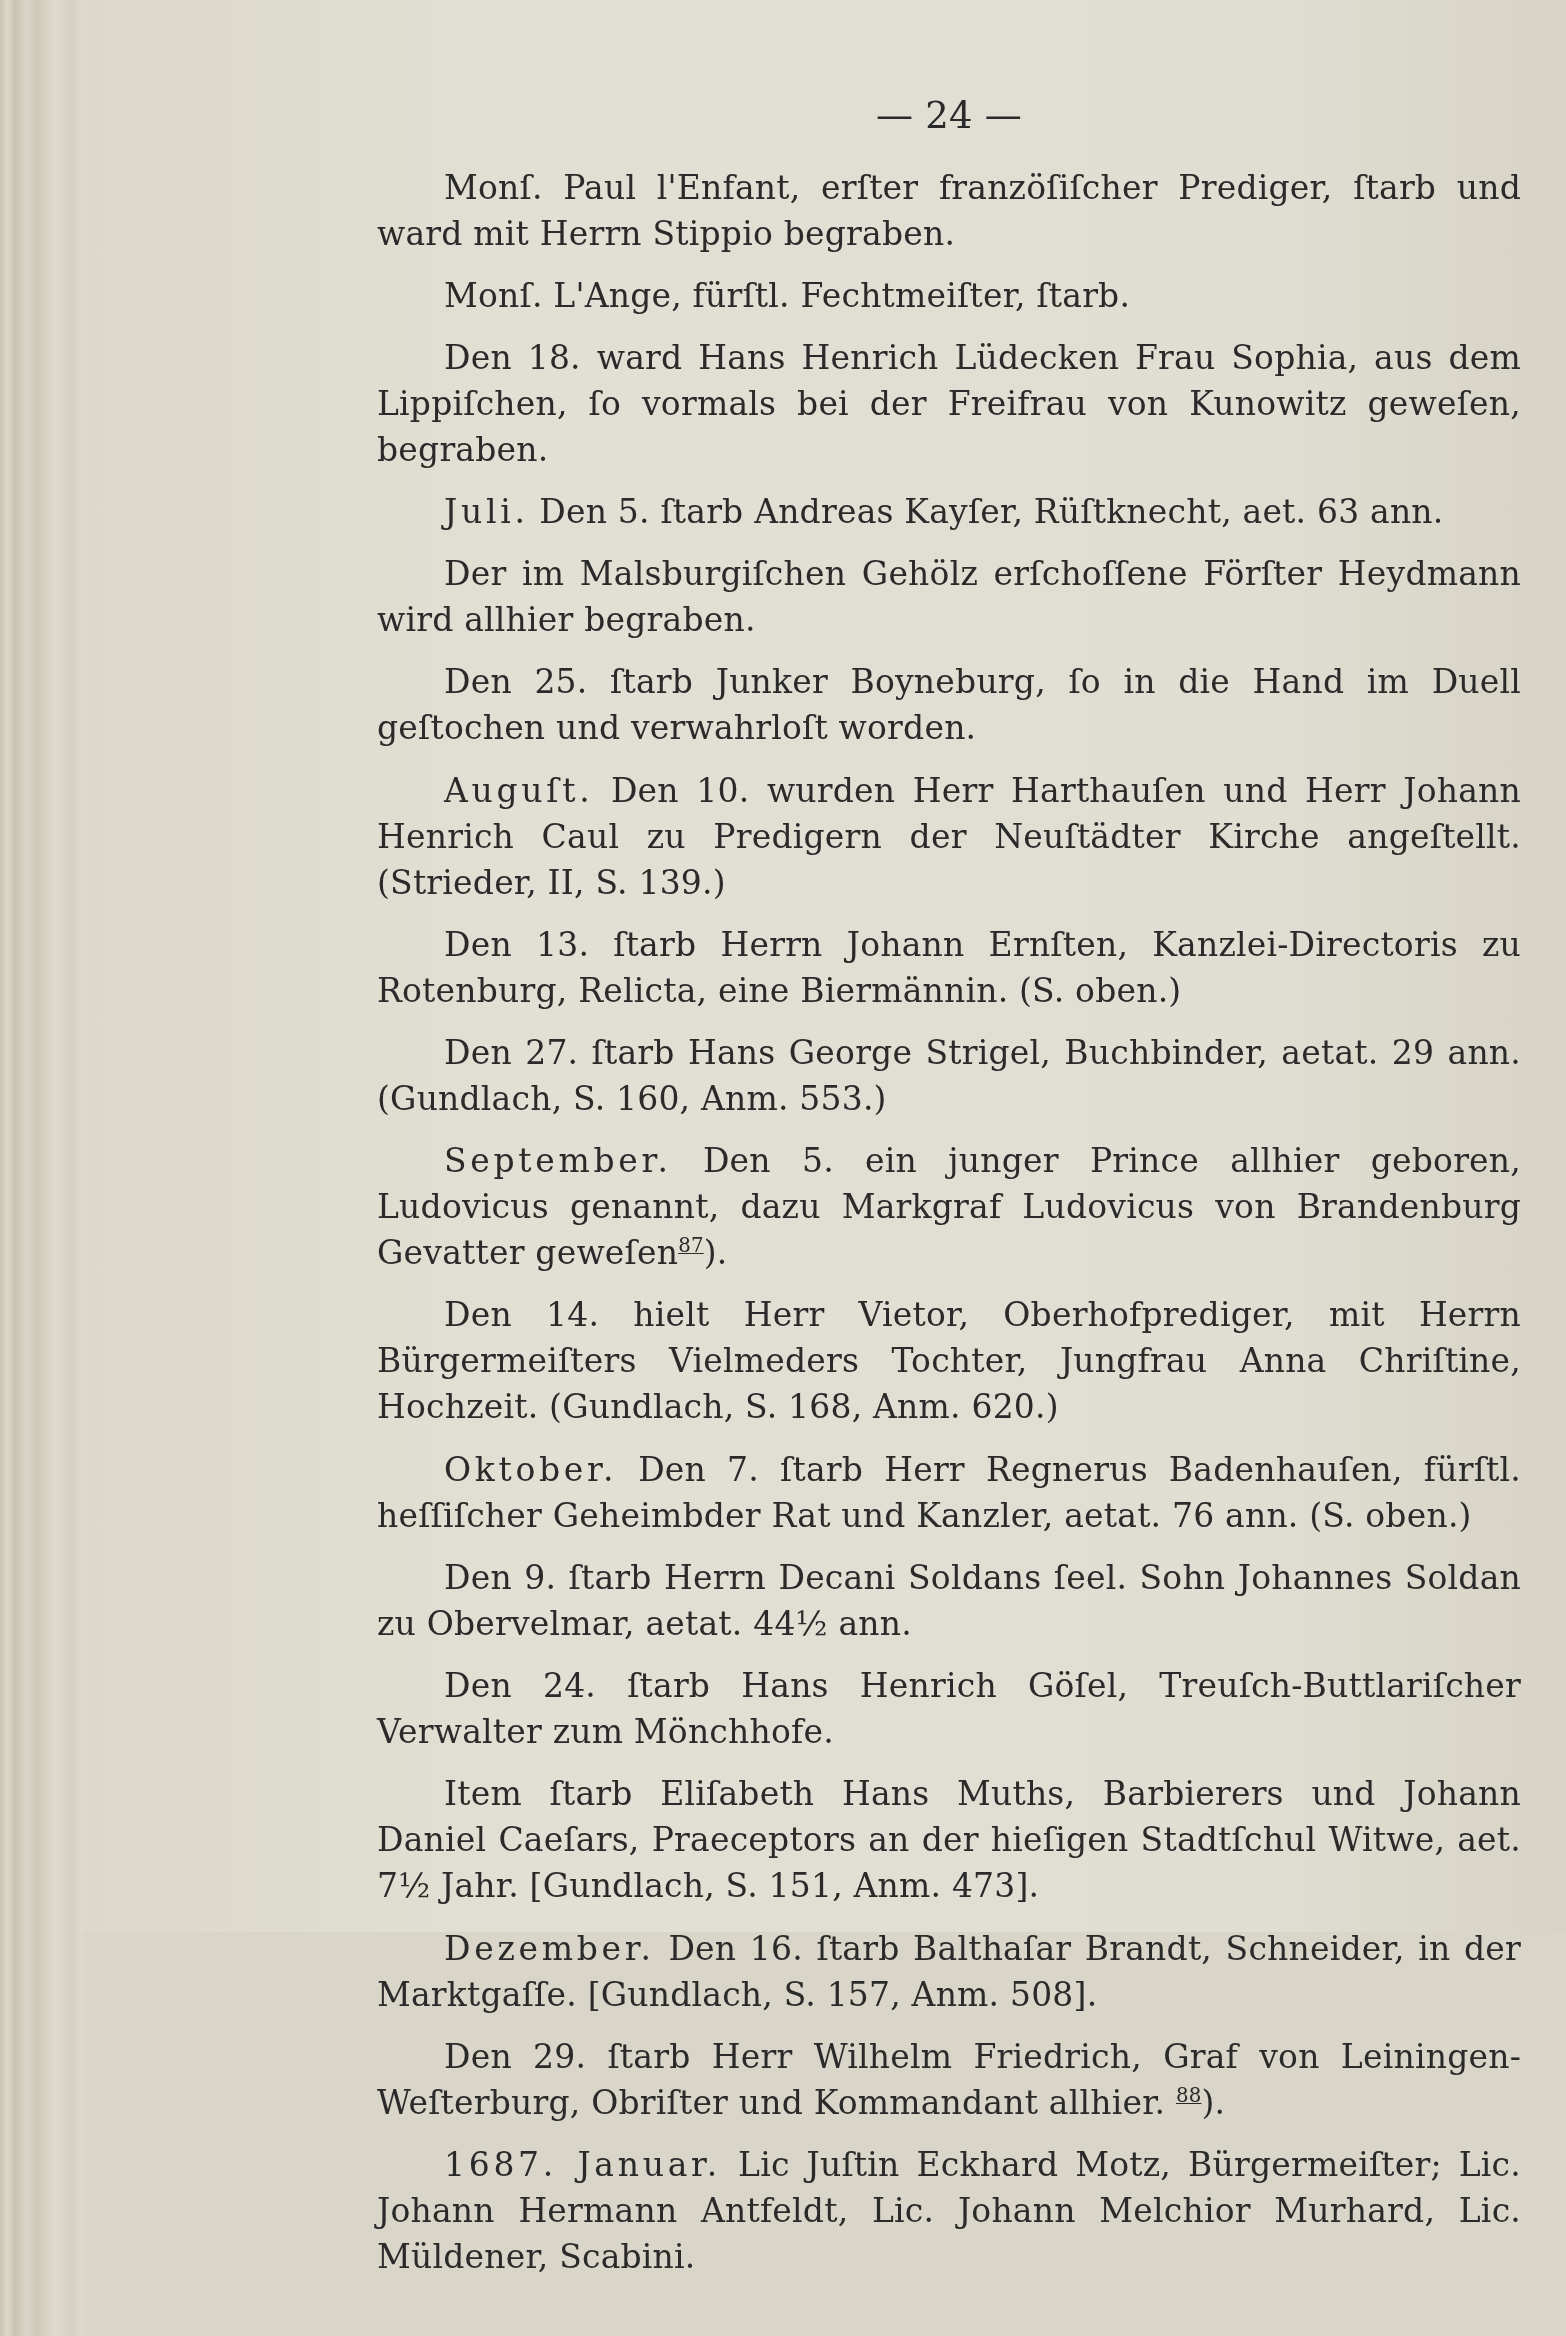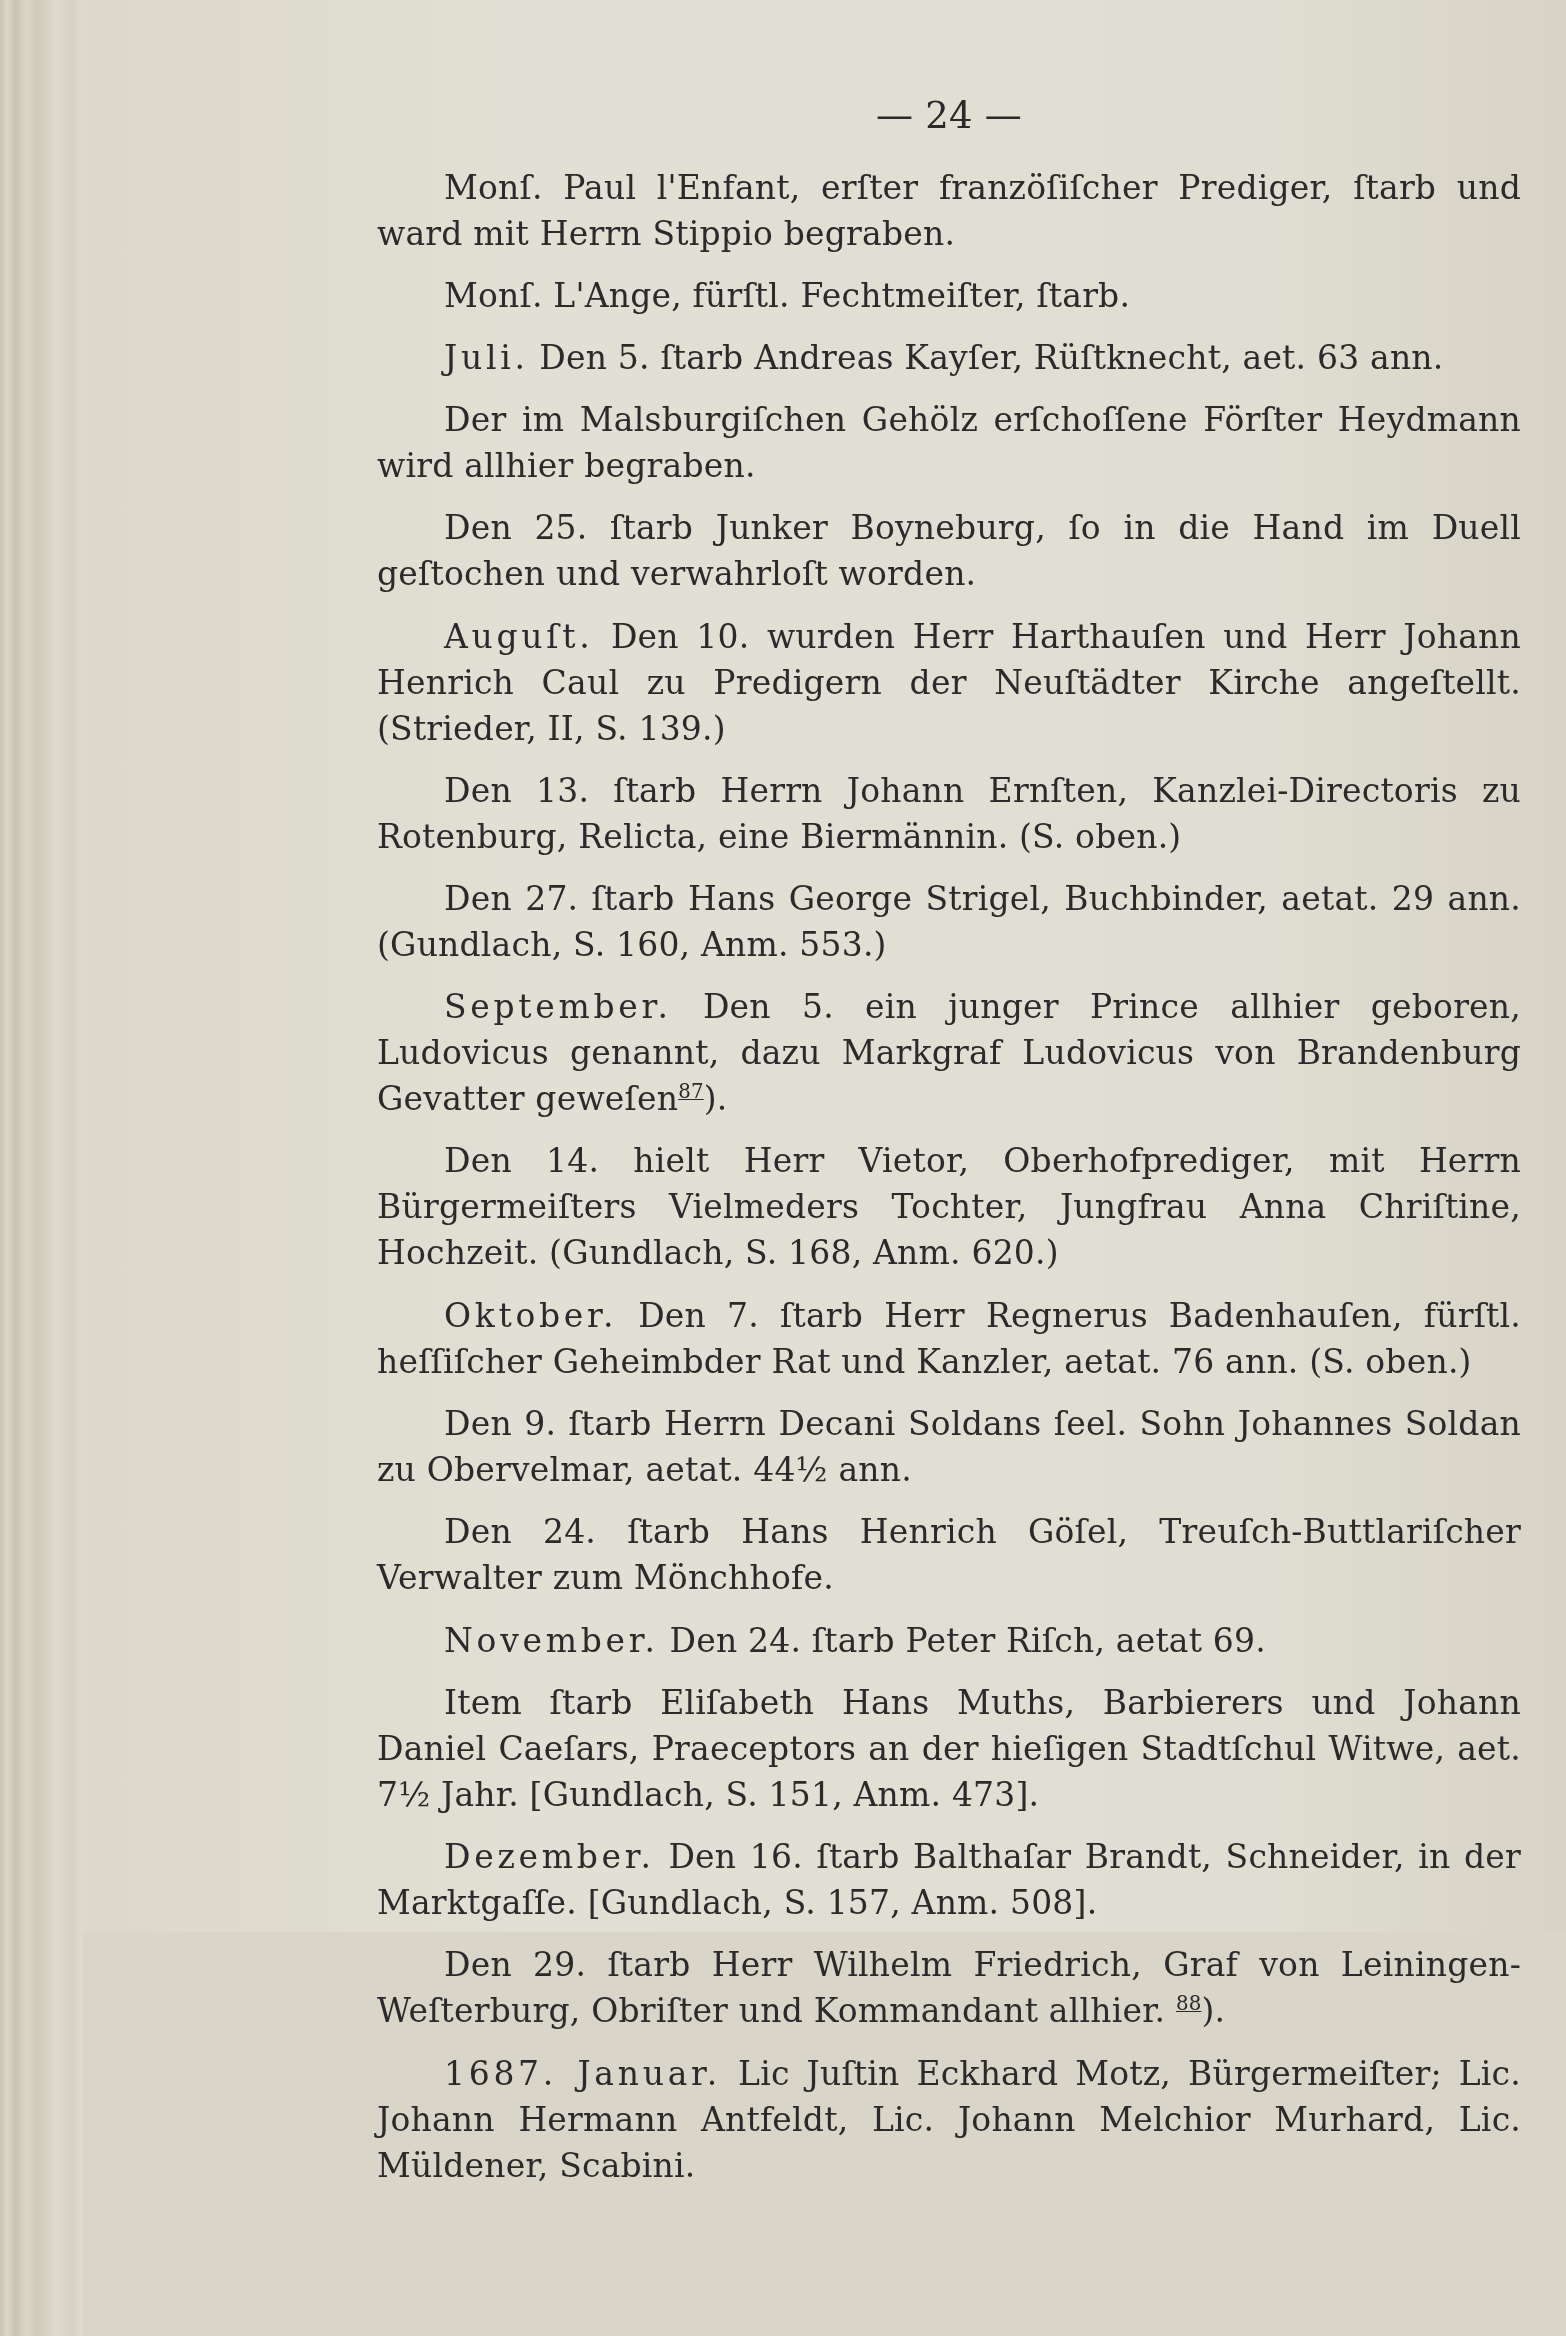--- a/index.html
+++ b/index.html
@@ -31,32 +31,32 @@
 </head>
 <body>
 
 <div class="spine"></div>
 <div class="page">
   <div class="text-block">
     <div class="page-number">— 24 —</div>
 
     <p class="para"><span>Monſ. Paul l'Enfant, erſter franzöſiſcher Prediger, ſtarb und ward mit Herrn Stippio begraben.</span></p>
     <p class="para"><span>Monſ. L'Ange, fürſtl. Fechtmeiſter, ſtarb.</span></p>
+    <p class="para"><span>Den 18. ward Hans Henrich Lüdecken Frau Sophia, aus dem Lippiſchen, ſo vormals bei der Freifrau von Kunowitz geweſen, begraben.</span></p>
     <p class="para"><span class="spaced">Juli.</span><span> Den 5. ſtarb Andreas Kayſer, Rüſtknecht, aet. 63 ann.</span></p>
     <p class="para"><span>Der im Malsburgiſchen Gehölz erſchoſſene Förſter Heydmann wird allhier begraben.</span></p>
     <p class="para"><span>Den 25. ſtarb Junker Boyneburg, ſo in die Hand im Duell geſtochen und verwahrloſt worden.</span></p>
     <p class="para gap"><span class="spaced">Auguſt.</span><span> Den 10. wurden Herr Harthauſen und Herr Johann Henrich Caul zu Predigern der Neuſtädter Kirche angeſtellt. (Strieder, II, S. 139.)</span></p>
     <p class="para"><span>Den 13. ſtarb Herrn Johann Ernſten, Kanzlei-Directoris zu Rotenburg, Relicta, eine Biermännin. (S. oben.)</span></p>
     <p class="para"><span>Den 27. ſtarb Hans George Strigel, Buchbinder, aetat. 29 ann. (Gundlach, S. 160, Anm. 553.)</span></p>
     <p class="para gap"><span class="spaced">September.</span><span> Den 5. ein junger Prince allhier geboren, Ludovicus genannt, dazu Markgraf Ludovicus von Brandenburg Gevatter geweſen</span><sup>87</sup><span>).</span></p>
     <p class="para"><span>Den 14. hielt Herr Vietor, Oberhofprediger, mit Herrn Bürgermeiſters Vielmeders Tochter, Jungfrau Anna Chriſtine, Hochzeit. (Gundlach, S. 168, Anm. 620.)</span></p>
     <p class="para gap"><span class="spaced">Oktober.</span><span> Den 7. ſtarb Herr Regnerus Badenhauſen, fürſtl. heſſiſcher Geheimbder Rat und Kanzler, aetat. 76 ann. (S. oben.)</span></p>
     <p class="para"><span>Den 9. ſtarb Herrn Decani Soldans ſeel. Sohn Johannes Soldan zu Obervelmar, aetat. 44½ ann.</span></p>
     <p class="para"><span>Den 24. ſtarb Hans Henrich Göſel, Treuſch-Buttlariſcher Verwalter zum Mönchhofe.</span></p>
-    <p class="para gap"><span class="spaced">November.</span><span> Den 24. ſtarb Peter Riſch, aetat 69.</span></p>
     <p class="para"><span>Item ſtarb Eliſabeth Hans Muths, Barbierers und Johann Daniel Caeſars, Praeceptors an der hieſigen Stadtſchul Witwe, aet. 7½ Jahr. [Gundlach, S. 151, Anm. 473].</span></p>
     <p class="para gap"><span class="spaced">Dezember.</span><span> Den 16. ſtarb Balthaſar Brandt, Schneider, in der Marktgaſſe. [Gundlach, S. 157, Anm. 508].</span></p>
     <p class="para"><span>Den 29. ſtarb Herr Wilhelm Friedrich, Graf von Leiningen-Weſterburg, Obriſter und Kommandant allhier. </span><sup>88</sup><span>).</span></p>
     <p class="para gap"><span class="spaced">1687. Januar.</span><span> Lic Juſtin Eckhard Motz, Bürgermeiſter; Lic. Johann Hermann Antfeldt, Lic. Johann Melchior Murhard, Lic. Müldener, Scabini.</span></p>
 
   </div>
 </div>
 
 
 </body></html>

